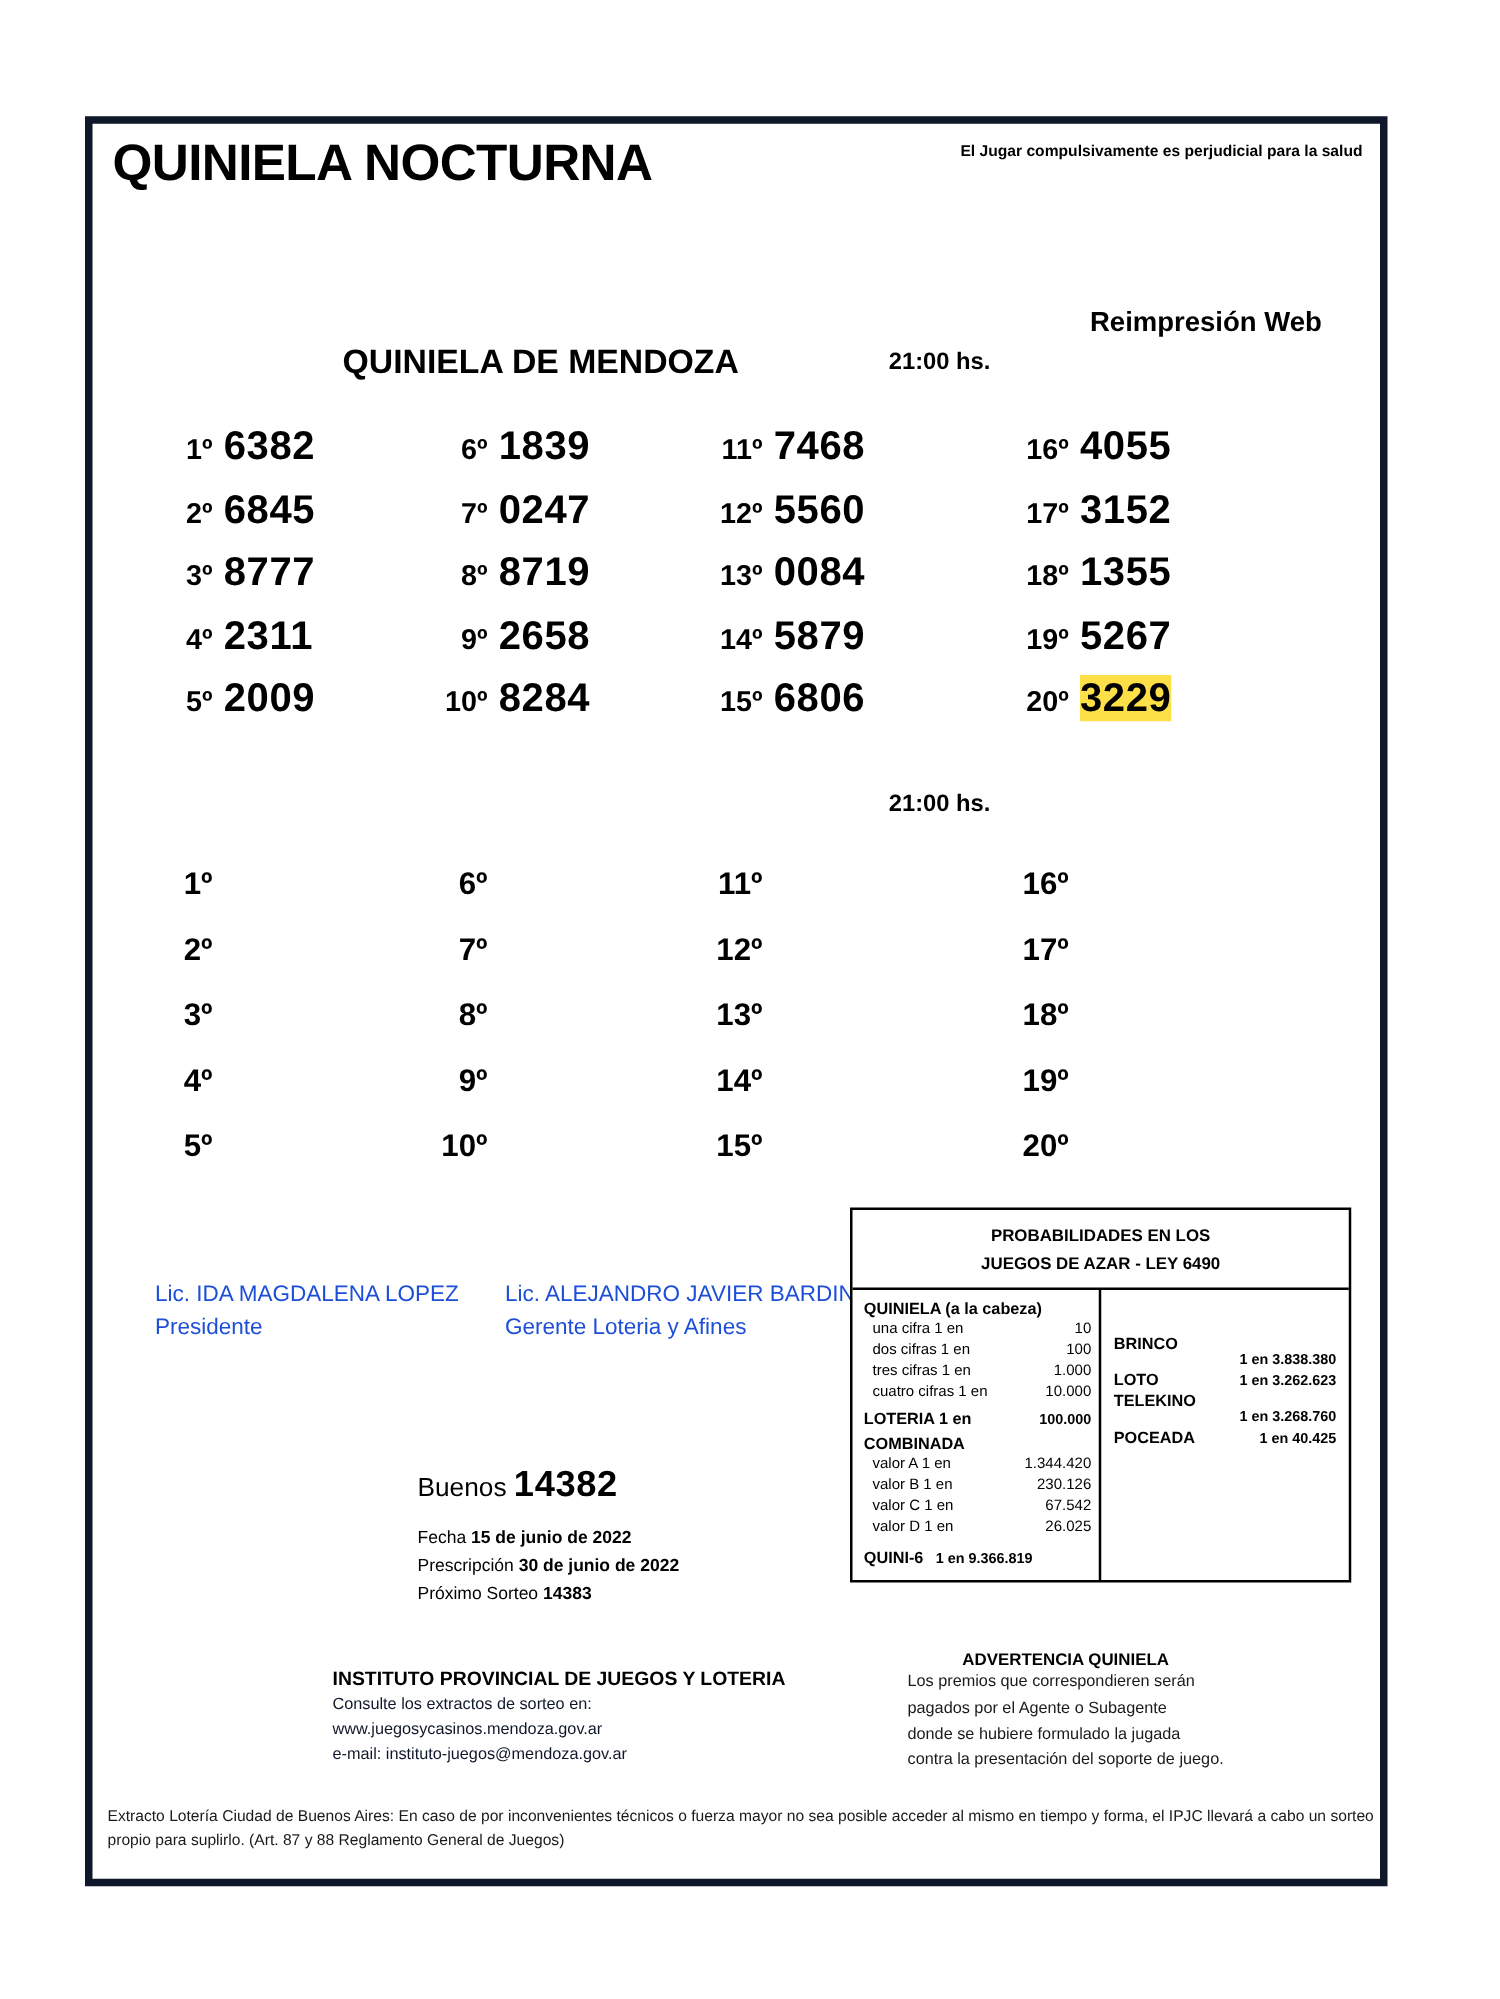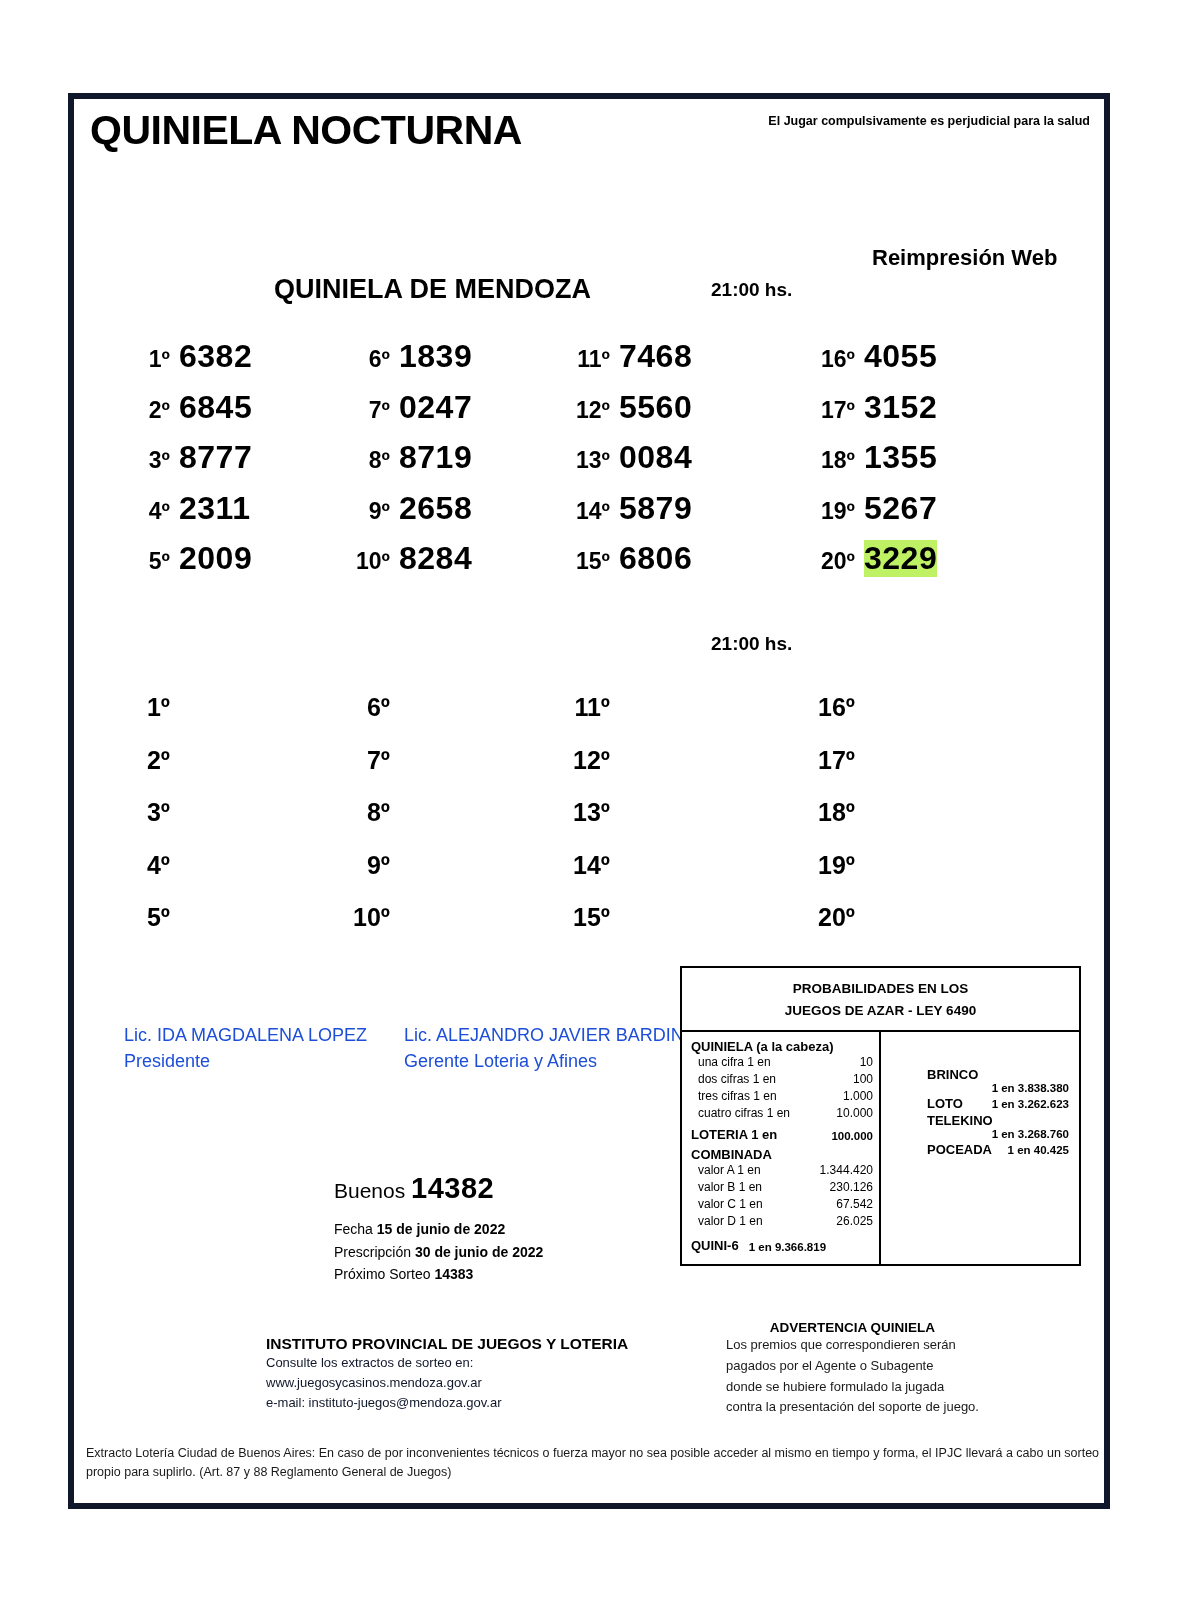--- a/index.html
+++ b/index.html
@@ -82,21 +82,21 @@
     text-align: right;
     display: inline-block;
     width: 44px;
     margin-right: 9px;
   }
   .num {
     font-size: 32px;
     font-weight: bold;
     letter-spacing: 0.5px;
   }
-  .num.hl { background: #bef264; }
+  .num.hl { background: #fde047; }
   .gcell.empty .ord { margin-right: 0; }
 
   .grid-a .ord { font-size: 23px; }
   .grid-b .ord { font-size: 25px; font-weight: bold; width: 44px; }
 
   
   .sig {
     position: absolute;
     font-size: 18px;
     line-height: 1.45;
@@ -121,21 +121,21 @@
     background: #fff;
   }
   .prob-head {
     text-align: center;
     font-size: 13.5px;
     font-weight: bold;
     line-height: 1.6;
     padding: 10px 4px 9px;
     border-bottom: 2.5px solid #000;
   }
-  .prob-body { display: flex; min-height: 232px; gap: 36px; }
+  .prob-body { display: flex; min-height: 232px; }
   .prob-left {
     width: 199px;
     border-right: 2.5px solid #000;
     padding: 7px 6px 6px 9px;
   }
   .prob-right { flex: 1; padding: 7px 8px 6px 10px; position: relative; }
   .grp-title { font-size: 13px; font-weight: bold; margin-top: 5px; }
   .grp-title:first-child { margin-top: 0; }
   .prow {
     display: flex;

